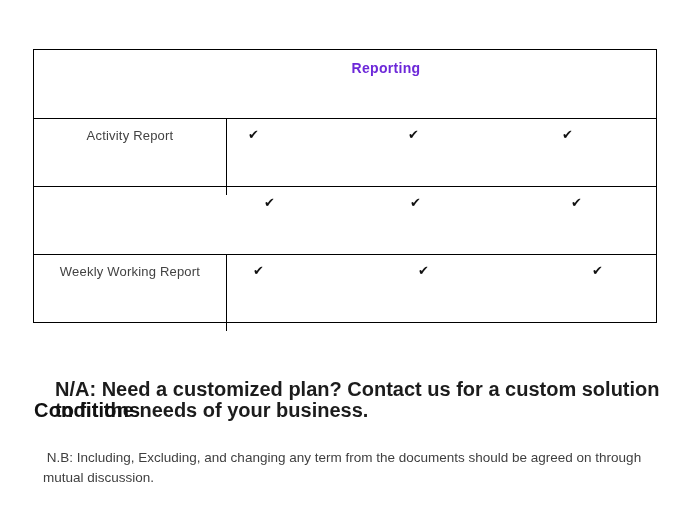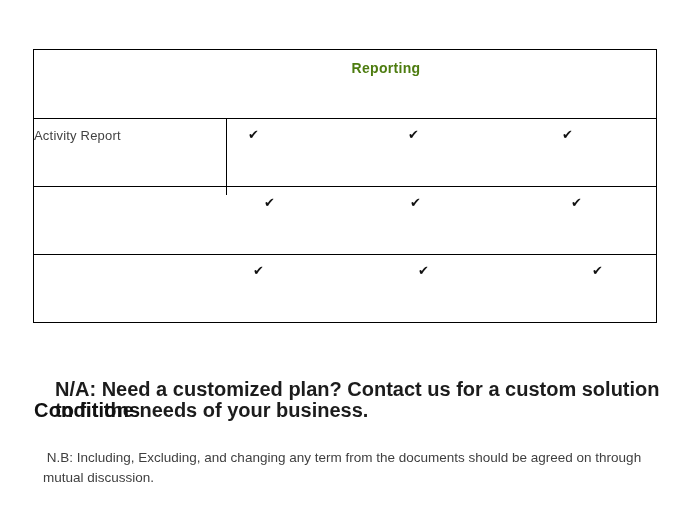--- a/index.html
+++ b/index.html
@@ -27,36 +27,37 @@
     border-bottom: 1px solid #000000;
   }
   .thead-title {
     position: absolute;
     left: 352px;
     top: 10px;
     transform: translateX(-50%);
     font-size: 14px;
     font-weight: bold;
     letter-spacing: 0.3px;
-    color: #4d7c0f;
+    color: #6d28d9;
     white-space: nowrap;
   }
   .trow {
     position: relative;
     height: 67px;
     border-bottom: 1px solid #000000;
   }
   .trow:last-child { border-bottom: none; }
   .tlabel {
     position: absolute;
     left: 0; top: 0;
     width: 192px;
     height: 100%;
     border-right: 1px solid #000000;
     box-sizing: content-box;
+    text-align: center;
     padding-top: 9px;
     font-size: 13px;
     letter-spacing: 0.2px;
     color: #424242;
   }
   .tchecks {
     position: absolute;
     left: 193px; top: 0; right: 0;
     height: 100%;
   }
@@ -129,20 +130,21 @@
 
     <div class="trow r1">
       <div class="tchecks">
         <span class="check c0">✔</span>
         <span class="check c1">✔</span>
         <span class="check c2">✔</span>
       </div>
     </div>
 
     <div class="trow r2">
+      <div class="tlabel">Weekly Working Report</div>
       <div class="tchecks">
         <span class="check c0">✔</span>
         <span class="check c1">✔</span>
         <span class="check c2">✔</span>
       </div>
     </div>
 
   </div>
 
   <p class="note-na">N/A: Need a customized plan? Contact us for a custom solution to fit the needs of your business.</p>

